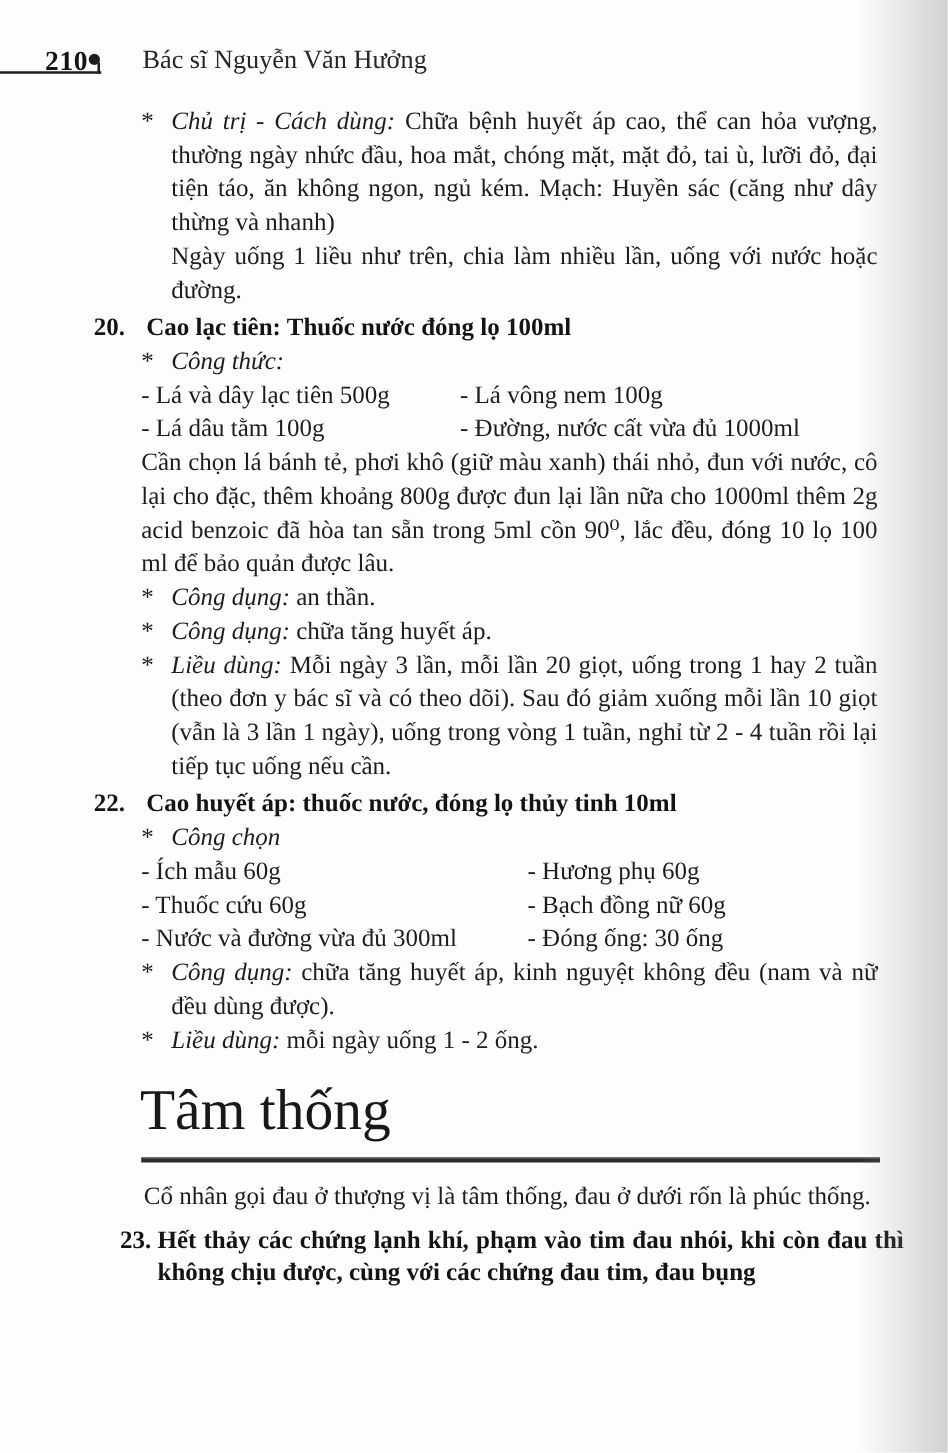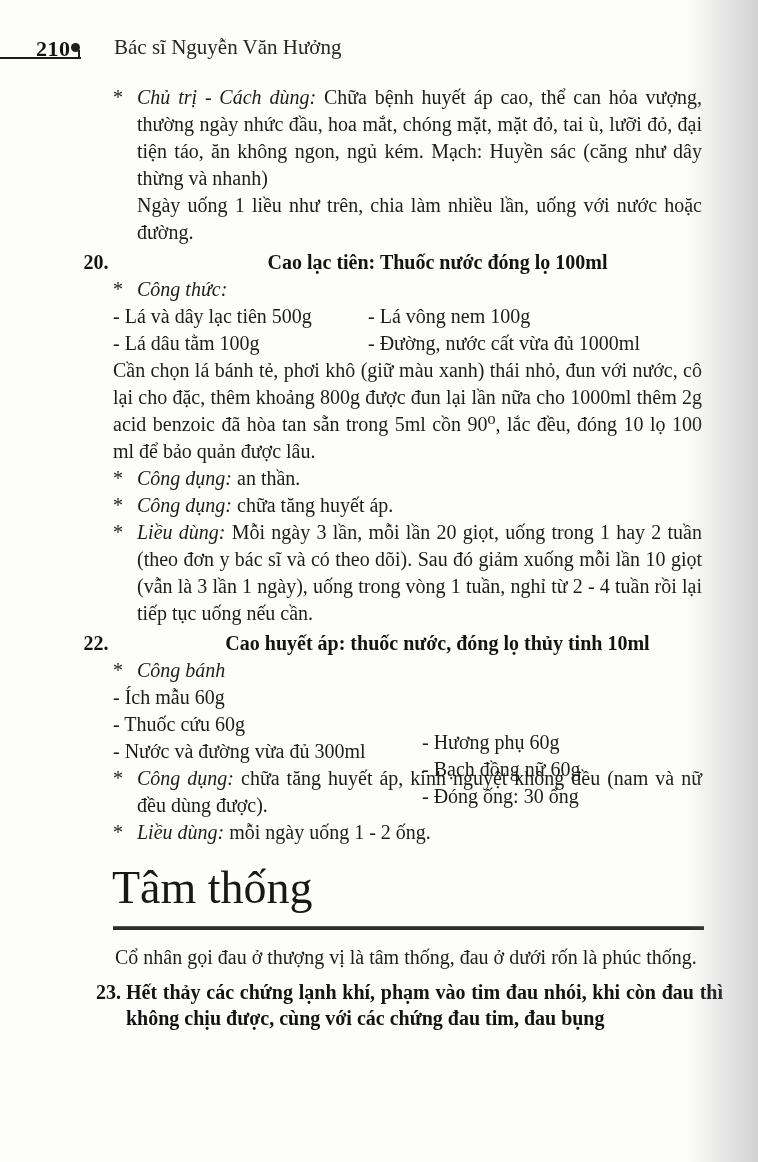--- a/index.html
+++ b/index.html
@@ -22,26 +22,26 @@
   .hdr-dot{position:absolute;left:71px;top:43px;width:9px;height:9px;border-radius:50%;background:#1e1e1e;}
   .hdr-dot-stem{position:absolute;left:78px;top:50px;width:2px;height:9px;background:#1e1e1e;}
   .hdr-title{position:absolute;left:114px;top:35px;font-size:21px;color:#262626;}
   
   .content{position:absolute;top:84px;left:0;right:0;font-size:20px;line-height:27px;}
   .starred{display:flex;margin-left:113px;width:589px;}
   .star{width:24px;flex:none;color:#1c1c1c;}
   .starred .txt{flex:1;text-align:justify;}
   .lbl{font-style:italic;}
   .sub-para{margin-left:137px;width:565px;text-align:justify;}
-  .item-head{display:flex;margin-top:3px;font-weight:700;color:#131313;text-align:center;}
+  .item-head{display:flex;margin-top:3px;font-weight:700;color:#131313;}
   .item-head .num{width:42px;flex:none;margin-left:75px;}
   .item-head .ttl{flex:1;}
   .frow{position:relative;margin-left:113px;height:27px;white-space:nowrap;}
   .frow .right{position:absolute;left:255px;top:0;}
-  .frow.wide .right{left:309px;margin-top:45px;}
+  .frow.wide .right{left:309px;}
   .desc{margin-left:113px;width:589px;text-align:justify;}
   
   .chapter-title{margin:16px 0 12px 112px;font-size:46px;line-height:52px;color:#181818;}
   .chapter-rule{margin:3px 0 0 113px;width:591px;height:3px;background:#2c2c2c;border-top:1px solid #555;}
   .chapter-intro{margin:14px 0 0 76px;width:627px;text-indent:39px;text-align:justify;}
   .item23{display:flex;margin-top:8px;margin-left:96px;width:627px;font-weight:700;line-height:26px;color:#131313;}
   .item23 .num{width:30px;flex:none;}
   .item23 .ttl{flex:1;text-align:justify;}
 </style>
 </head>
@@ -93,21 +93,21 @@
       <span class="star">*</span>
       <div class="txt"><span class="lbl">Liều dùng:</span> <span>Mỗi ngày 3 lần, mỗi lần 20 giọt, uống trong 1 hay 2 tuần (theo đơn y bác sĩ và có theo dõi). Sau đó giảm xuống mỗi lần 10 giọt (vẫn là 3 lần 1 ngày), uống trong vòng 1 tuần, nghỉ từ 2 - 4 tuần rồi lại tiếp tục uống nếu cần.</span></div>
     </div>
 
     <div class="item-head">
       <span class="num">22.</span>
       <span class="ttl">Cao huyết áp: thuốc nước, đóng lọ thủy tinh 10ml</span>
     </div>
     <div class="starred">
       <span class="star">*</span>
-      <div class="txt"><span class="lbl">Công bánh</span></div>
+      <div class="txt"><span class="lbl">Công chọn</span></div>
     </div>
     <div class="frow wide">
       <span class="left">- Ích mẫu 60g</span>
       <span class="right">- Hương phụ 60g</span>
     </div>
     <div class="frow wide">
       <span class="left">- Thuốc cứu 60g</span>
       <span class="right">- Bạch đồng nữ 60g</span>
     </div>
     <div class="frow wide">

